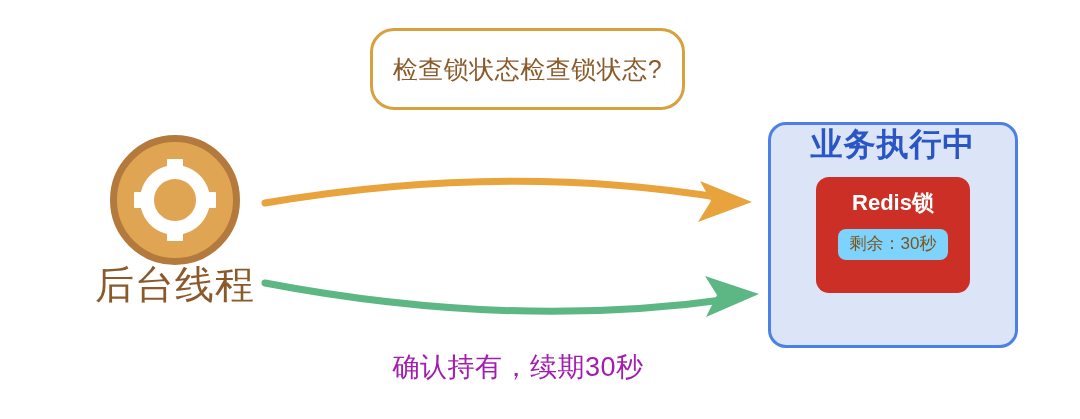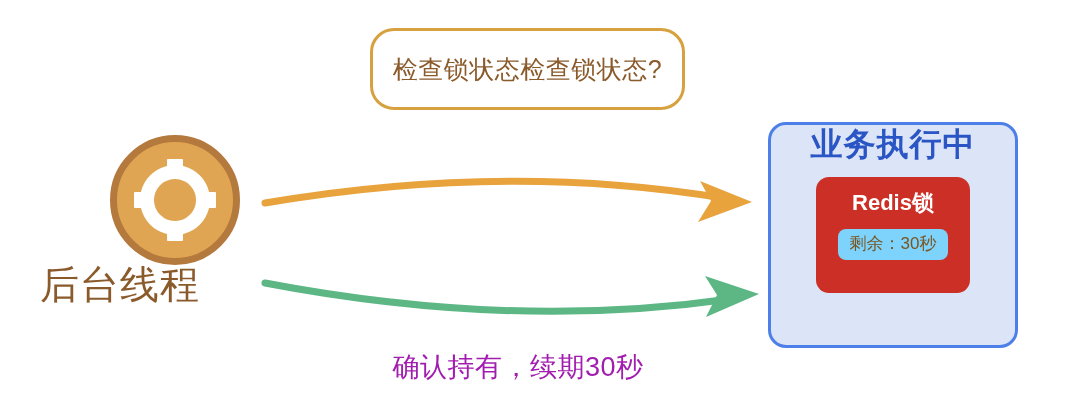--- a/index.html
+++ b/index.html
@@ -51,20 +51,21 @@
     left: 0;
     top: 0;
     width: 130px;
     height: 130px;
   }
   .actor-label {
     position: absolute;
     left: 40px;
     top: 262px;
     width: 270px;
+    text-align: center;
     color: #8a5a2b;
     font-size: 39px;
     font-weight: 400;
     line-height: 46px;
     letter-spacing: 1px;
     white-space: nowrap;
   }
 
   
   .bubble {

